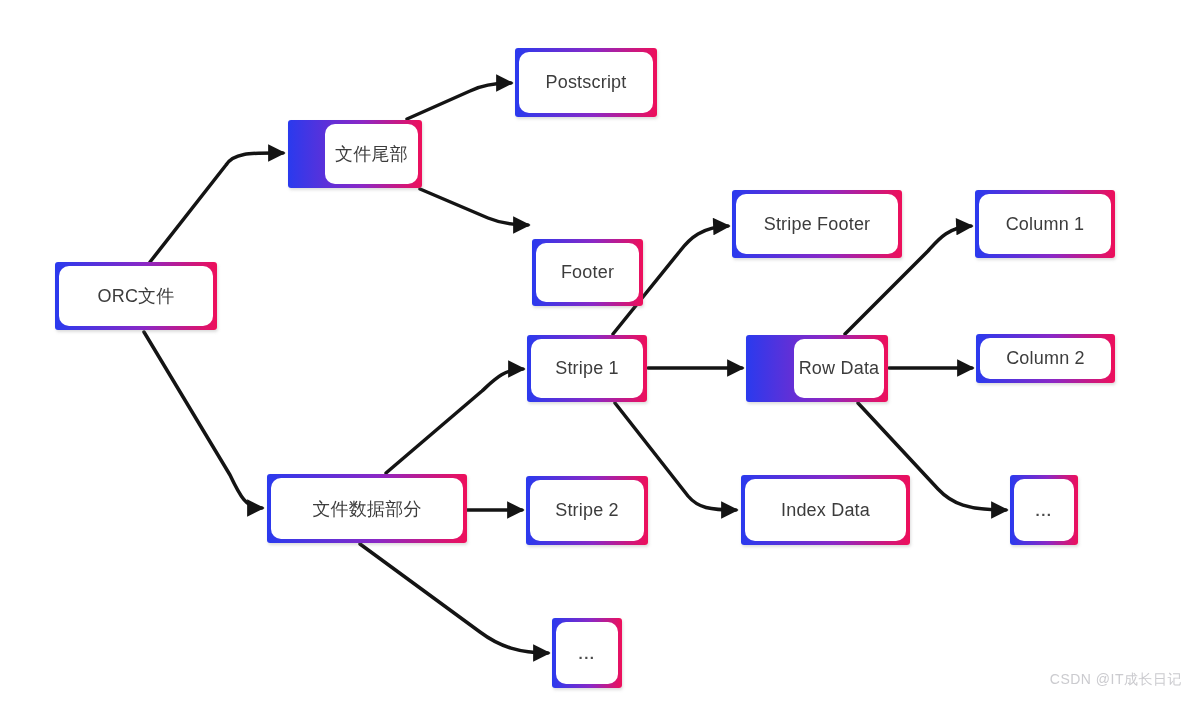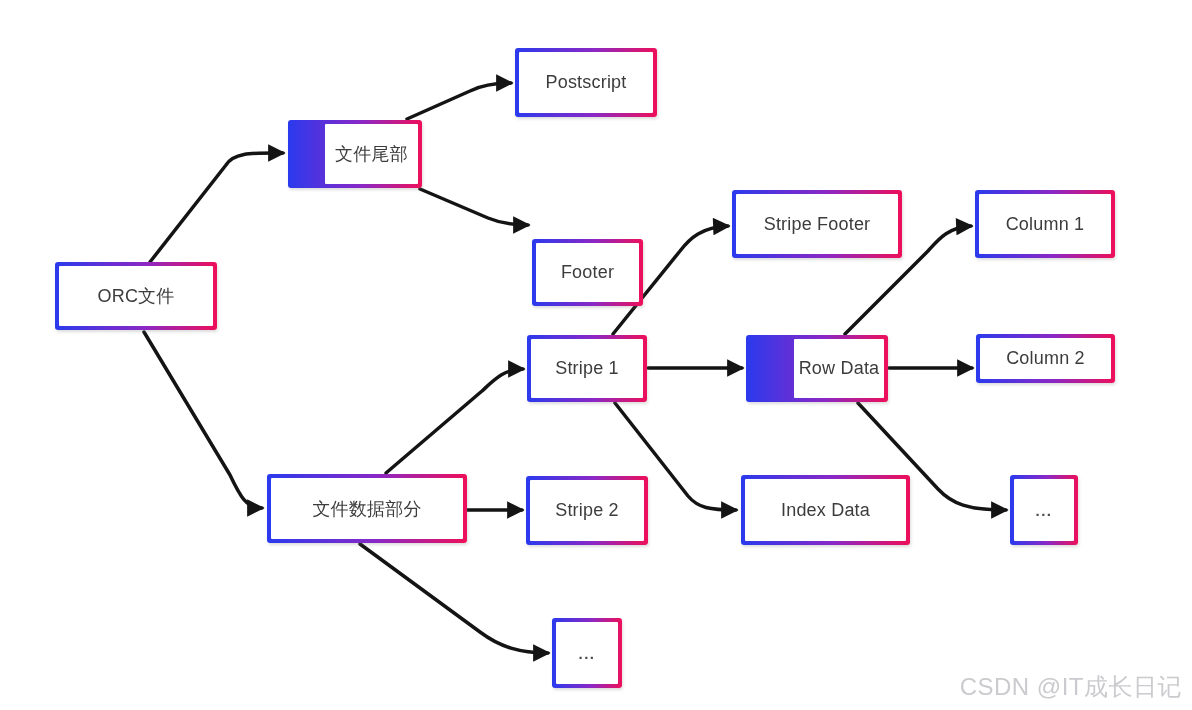--- a/index.html
+++ b/index.html
@@ -8,29 +8,29 @@
     font-family:"Liberation Sans",sans-serif;overflow:hidden;
   }
   .edges{position:absolute;left:0;top:0;width:1192px;height:710px;}
   .edge{fill:none;stroke:var(--arrow,#141414);stroke-width:3.5;stroke-linecap:round;stroke-linejoin:round;}
   .node{
     position:absolute;box-sizing:border-box;padding:4px;border-radius:3px;
     background:linear-gradient(90deg,var(--g1,#2a3aee) 0%,var(--g2,#8a28c6) 55%,var(--g3,#ee0f5a) 100%);
     box-shadow:1px 2px 3px rgba(120,120,120,.25);
   }
   .node-inner{
-    width:100%;height:100%;background:#fff;border-radius:1px;
+    width:100%;height:100%;background:#fff;border-radius:10px;
     display:flex;align-items:center;justify-content:center;
   }
   .node-label{
     font-size:18px;color:var(--txt,#3c3c3c);white-space:nowrap;letter-spacing:.2px;
   }
   .node.small .node-label{font-size:15px;letter-spacing:1.5px;font-weight:bold;color:#4a4a4a;}
   .watermark{
-    position:absolute;right:10px;top:671px;font-size:24px;color:var(--wm,#cbcbcf);
+    position:absolute;right:10px;top:671px;font-size:14px;color:var(--wm,#cbcbcf);
     letter-spacing:.5px;text-shadow:0 1px 1px rgba(255,255,255,.8);
   }
 </style>
 </head>
 <body>
 
 <div class="canvas">
   <svg class="edges" viewBox="0 0 1192 710" xmlns="http://www.w3.org/2000/svg">
     <defs>
       <marker id="arrowhead" viewBox="0 0 10 10" refX="8.5" refY="5" markerWidth="6" markerHeight="5" orient="auto">

